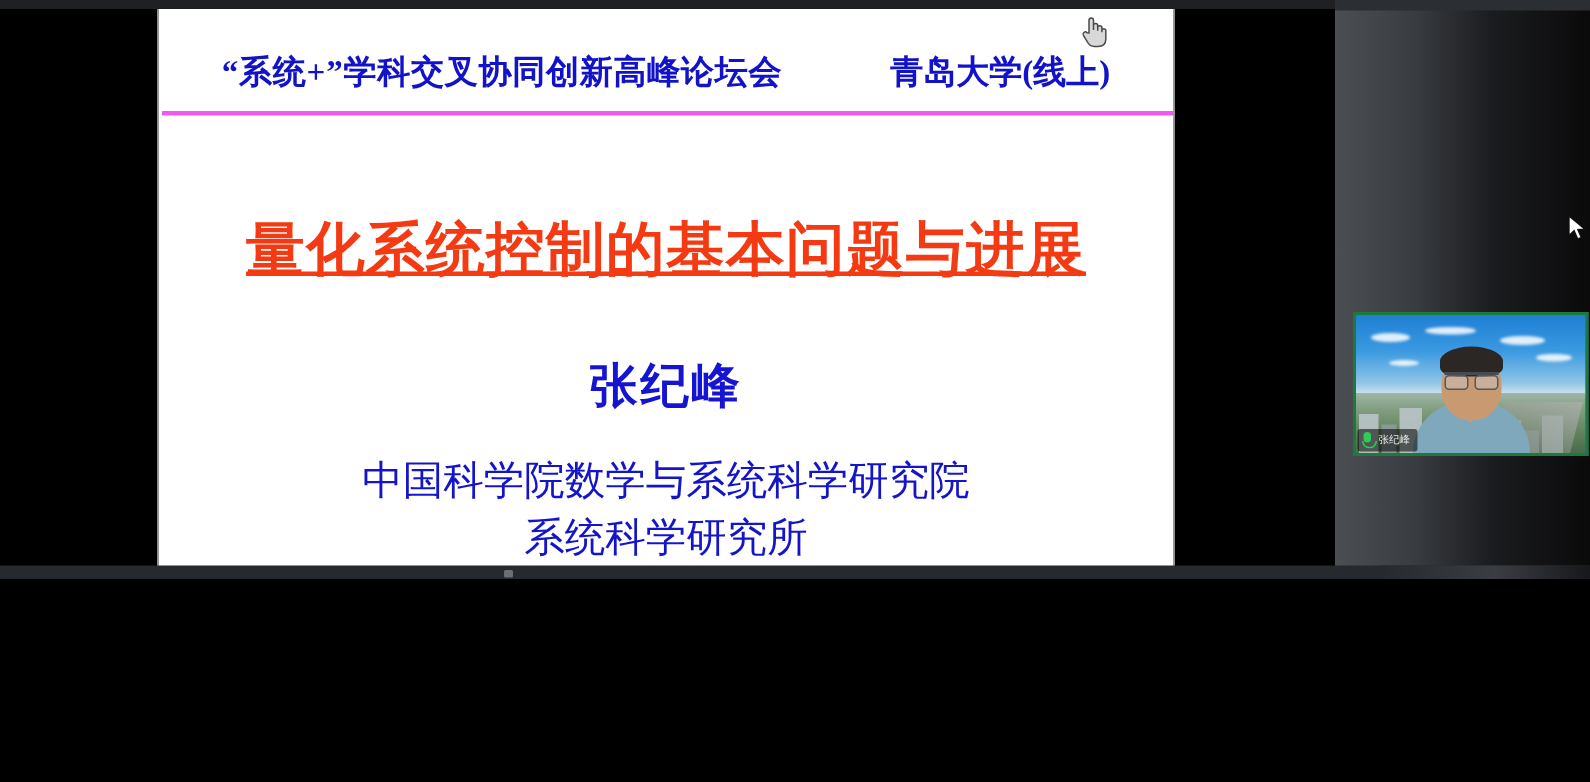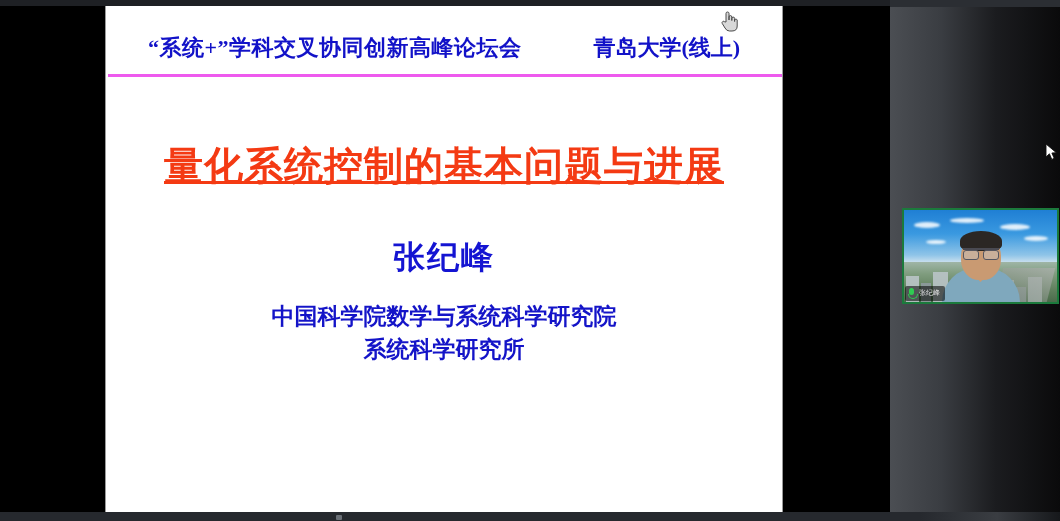--- a/index.html
+++ b/index.html
@@ -3,21 +3,21 @@
 <meta charset="utf-8">
 <style>
   html, body {
     margin: 0;
     padding: 0;
     background: #000;
   }
   #screen {
     position: relative;
     width: 1060px;
-    height: 521px;
+    height: 386px;
     overflow: hidden;
     background: #a16207;
     font-family: "Liberation Sans", sans-serif;
   }
 
   
   .bg-left {
     position: absolute;
     left: 0; top: 0;
     width: 890px; height: 512px;
@@ -112,22 +112,22 @@
     color: #1414d2;
     letter-spacing: 2px;
   }
 
   .slide-affil {
     position: absolute;
     left: 0; top: 295px;
     width: 100%;
     text-align: center;
     font-family: "Liberation Serif", "DejaVu Serif", serif;
-    font-size: 23px;
-    font-weight: bold;
+    font-size: 27px;
+    font-weight: normal;
     color: #1414c8;
     line-height: 1.42;
   }
   .slide-affil div { white-space: nowrap; }
 
   .slide-date {
     position: absolute;
     left: 0; top: 369px;
     width: 100%;
     text-align: center;

